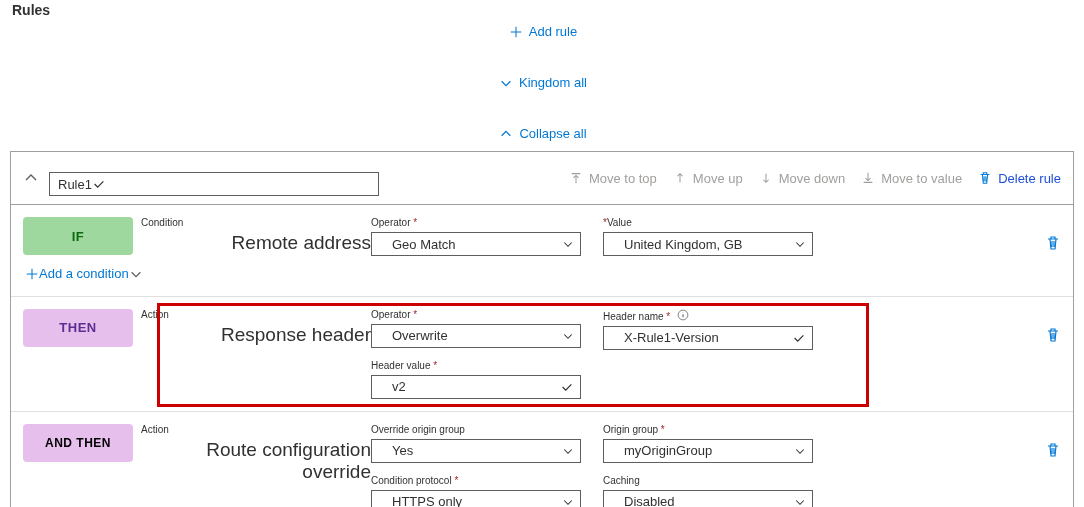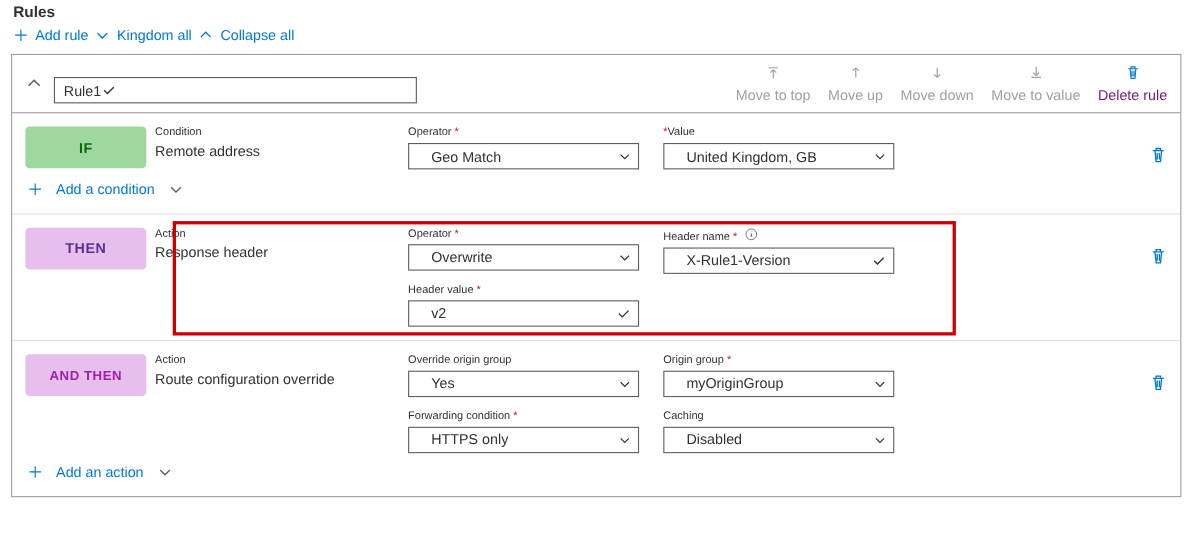--- a/index.html
+++ b/index.html
@@ -7,74 +7,74 @@
     margin: 0;
     padding: 0;
     font-family: "Segoe UI", Arial, sans-serif;
     font-size: 13px;
     color: #323130;
     background: #fff;
     width: 1084px;
   }
   .page { padding: 0 10px 10px 10px; }
   .section-title { font-weight: 600; font-size: 14px; padding: 2px 0 6px 2px; }
-  .toolbar { display: flex; gap: 6px; padding: 0 0 10px 2px; align-items: center; }
+  .toolbar { display: flex; gap: 36px; padding: 0 0 10px 2px; align-items: center; flex-direction: column; }
   .tb-btn { display: inline-flex; align-items: center; gap: 6px; color: #0078d4; cursor: pointer; }
   .tb-btn svg { width: 14px; height: 14px; }
   .rule-card { border: 1px solid #a19f9d; }
   .rule-header {
     display: flex; align-items: center; gap: 10px;
     padding: 8px 12px; border-bottom: 1px solid #a19f9d;
   }
   .chev { width: 16px; height: 16px; color: #605e5c; cursor: pointer; }
   .rule-name {
     width: 330px; height: 24px; border: 1px solid #605e5c;
     display: flex; align-items: center; 
     padding: 0 6px 0 8px;
     margin-top: 12px;
   }
   .header-actions {
     margin-left: auto; display: flex; gap: 16px; align-items: center;
     color: #a19f9d;
   }
-  .ha-btn { display: inline-flex; align-items: center; gap: 6px; flex-direction: column; }
-  .ha-btn.active { color: #701a75; cursor: pointer; }
+  .ha-btn { display: inline-flex; align-items: center; gap: 6px; }
+  .ha-btn.active { color: #1d4ed8; cursor: pointer; }
   .rule-body { padding: 0; }
   .block { border-bottom: 1px solid #e1dfdd; padding: 12px; }
   .row { display: flex; align-items: flex-start; gap: 0; }
   .pill {
     width: 110px; height: 38px; border-radius: 4px;
     display: flex; align-items: center; justify-content: center;
     font-weight: 600; letter-spacing: 0.5px; margin-right: 8px;
     flex: 0 0 110px;
   }
   .pill.if { background: #9fd89f; color: #0b6a0b; }
   .pill.then { background: #e6bfed; color: #5c2e91; }
-  .pill.andthen { background: #e6bfed; color: #a21caf; font-size: 12px; }
+  .pill.andthen { background: #e6bfed; color: #000000; font-size: 12px; }
   .col { display: flex; flex-direction: column; }
   .col.desc { width: 230px; flex: 0 0 230px; }
   .col.field { width: 220px; margin-right: 12px; }
   .label { font-size: 10px; color: #323130; margin-bottom: 4px; }
   .req::after { content: " *"; color: #a4262c; }
   .reqpre::before { content: "*"; color: #a4262c; }
   .info-ico { width: 12px; height: 12px; vertical-align: -1px; margin-left: 4px; color: #605e5c; }
-  .static { font-size: 13px; color: #323130; }
+  .static { font-size: 19px; color: #323130; text-align: right; }
   .select, .textin {
     height: 24px; width: 210px; border: 1px solid #605e5c;
     display: flex; align-items: center; justify-content: space-between;
     padding: 0 6px 0 20px; background: #fff;
   }
   .textin { justify-content: space-between; }
   .sel-chev { color: #323130; }
   .trash {
     margin-left: auto; color: #0078d4; cursor: pointer; align-self: flex-start;
     padding-top: 18px;
   }
   .add-link {
-    display: inline-flex; align-items: center; gap: 12px; color: #0078d4;
+    display: inline-flex; align-items: center; gap: 0; color: #0078d4;
     cursor: pointer; padding: 10px 2px 2px 2px;
   }
   .add-link svg { width: 14px; height: 14px; }
   .highlight-box {
     position: absolute; border: 3px solid #c00; pointer-events: none;
   }
   .field-stack { display: flex; flex-direction: column; gap: 4px; }
   .subrow { margin-top: 8px; }
   .block1 .row, .block2 .row, .block3 .row { align-items: flex-start; }
   .check { color: #323130; }
@@ -260,21 +260,21 @@
               <div>
                 <div class="label">Override origin group</div>
                 <div class="select">
                   <span>Yes</span>
                   <svg class="sel-chev" width="12" height="12" viewBox="0 0 16 16">
                       <path fill="none" stroke="#323130" stroke-width="1.4" d="M3 6l5 5 5-5"></path>
                     </svg>
                 </div>
               </div>
               <div class="subrow">
-                <div class="label req">Forwarding condition</div>
+                <div class="label req">Condition protocol</div>
                 <div class="select">
                   <span>HTTPS only</span>
                   <svg class="sel-chev" width="12" height="12" viewBox="0 0 16 16">
                       <path fill="none" stroke="#323130" stroke-width="1.4" d="M3 6l5 5 5-5"></path>
                     </svg>
                 </div>
               </div>
             </div>
           </div>
           <div class="col field">

